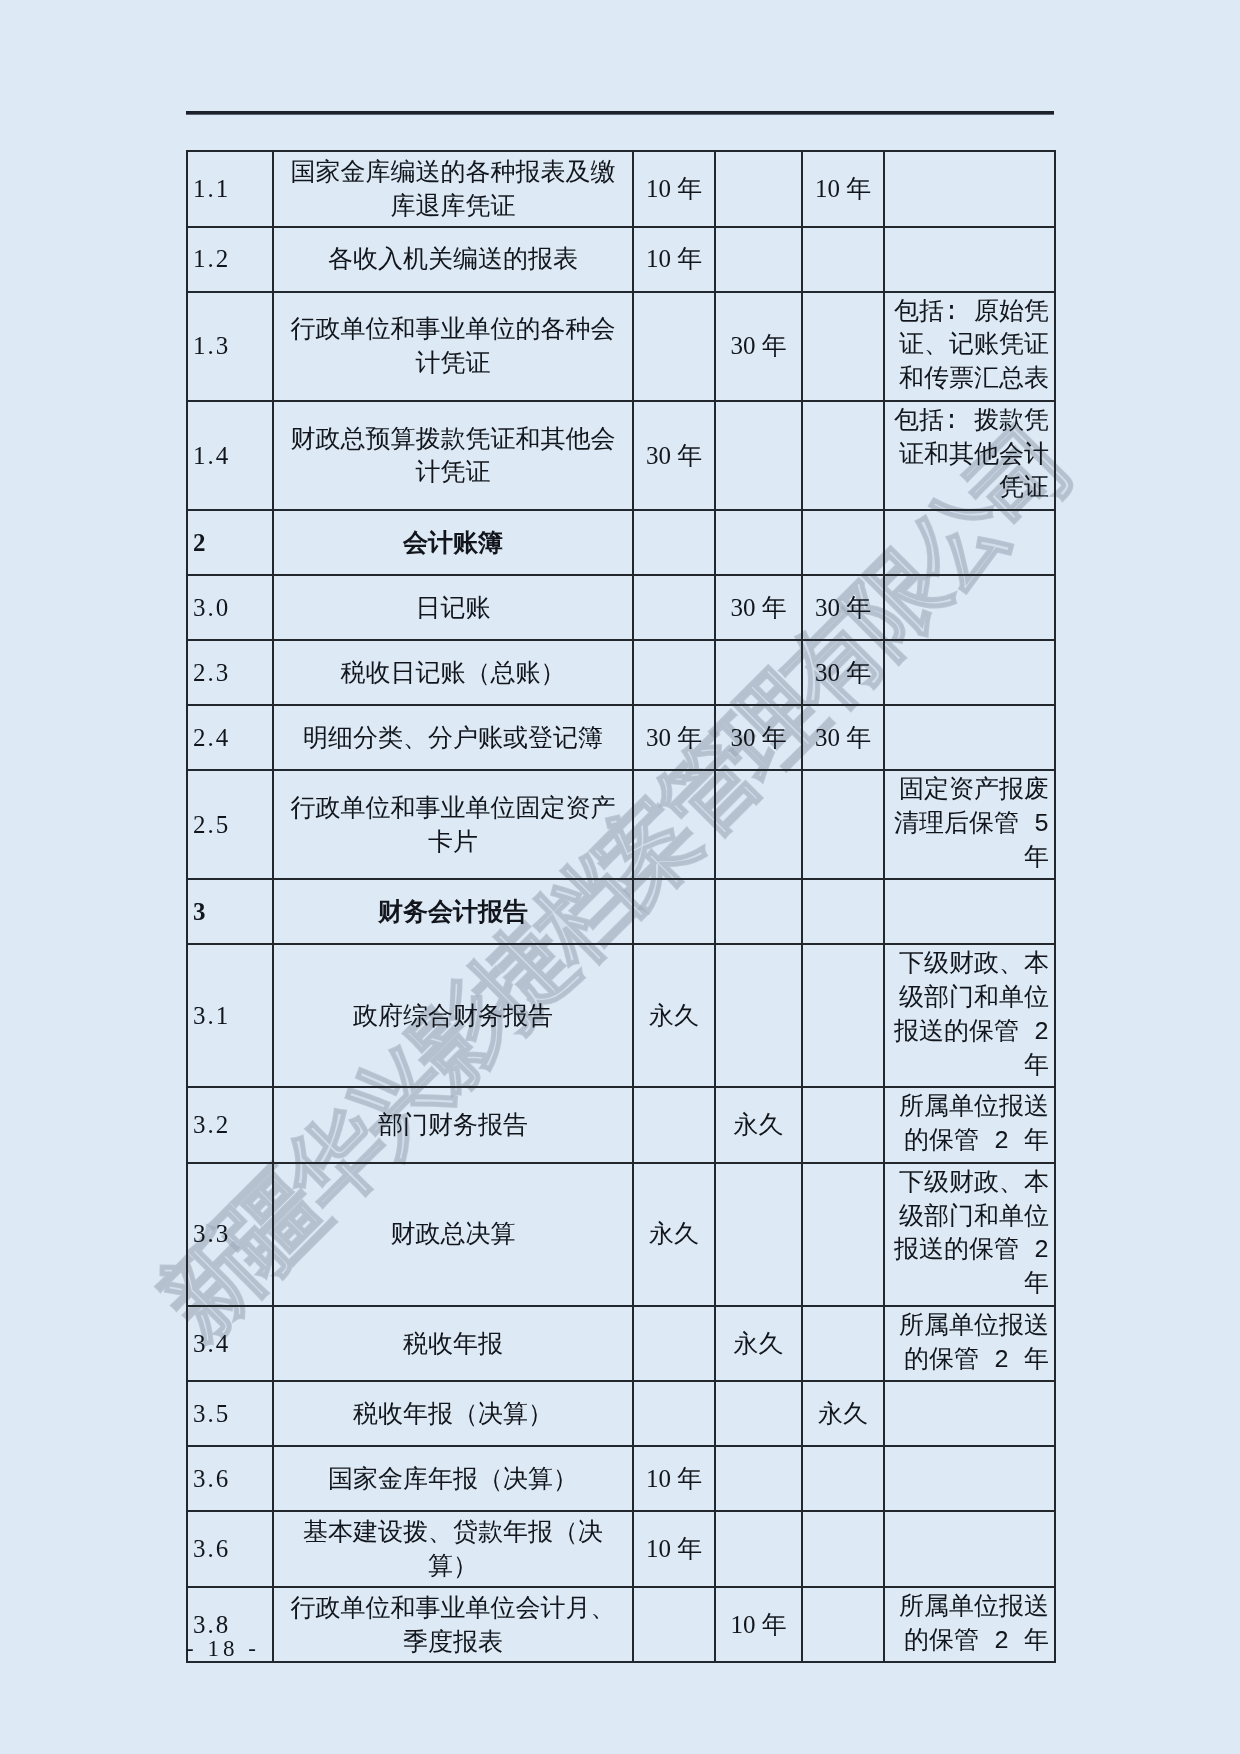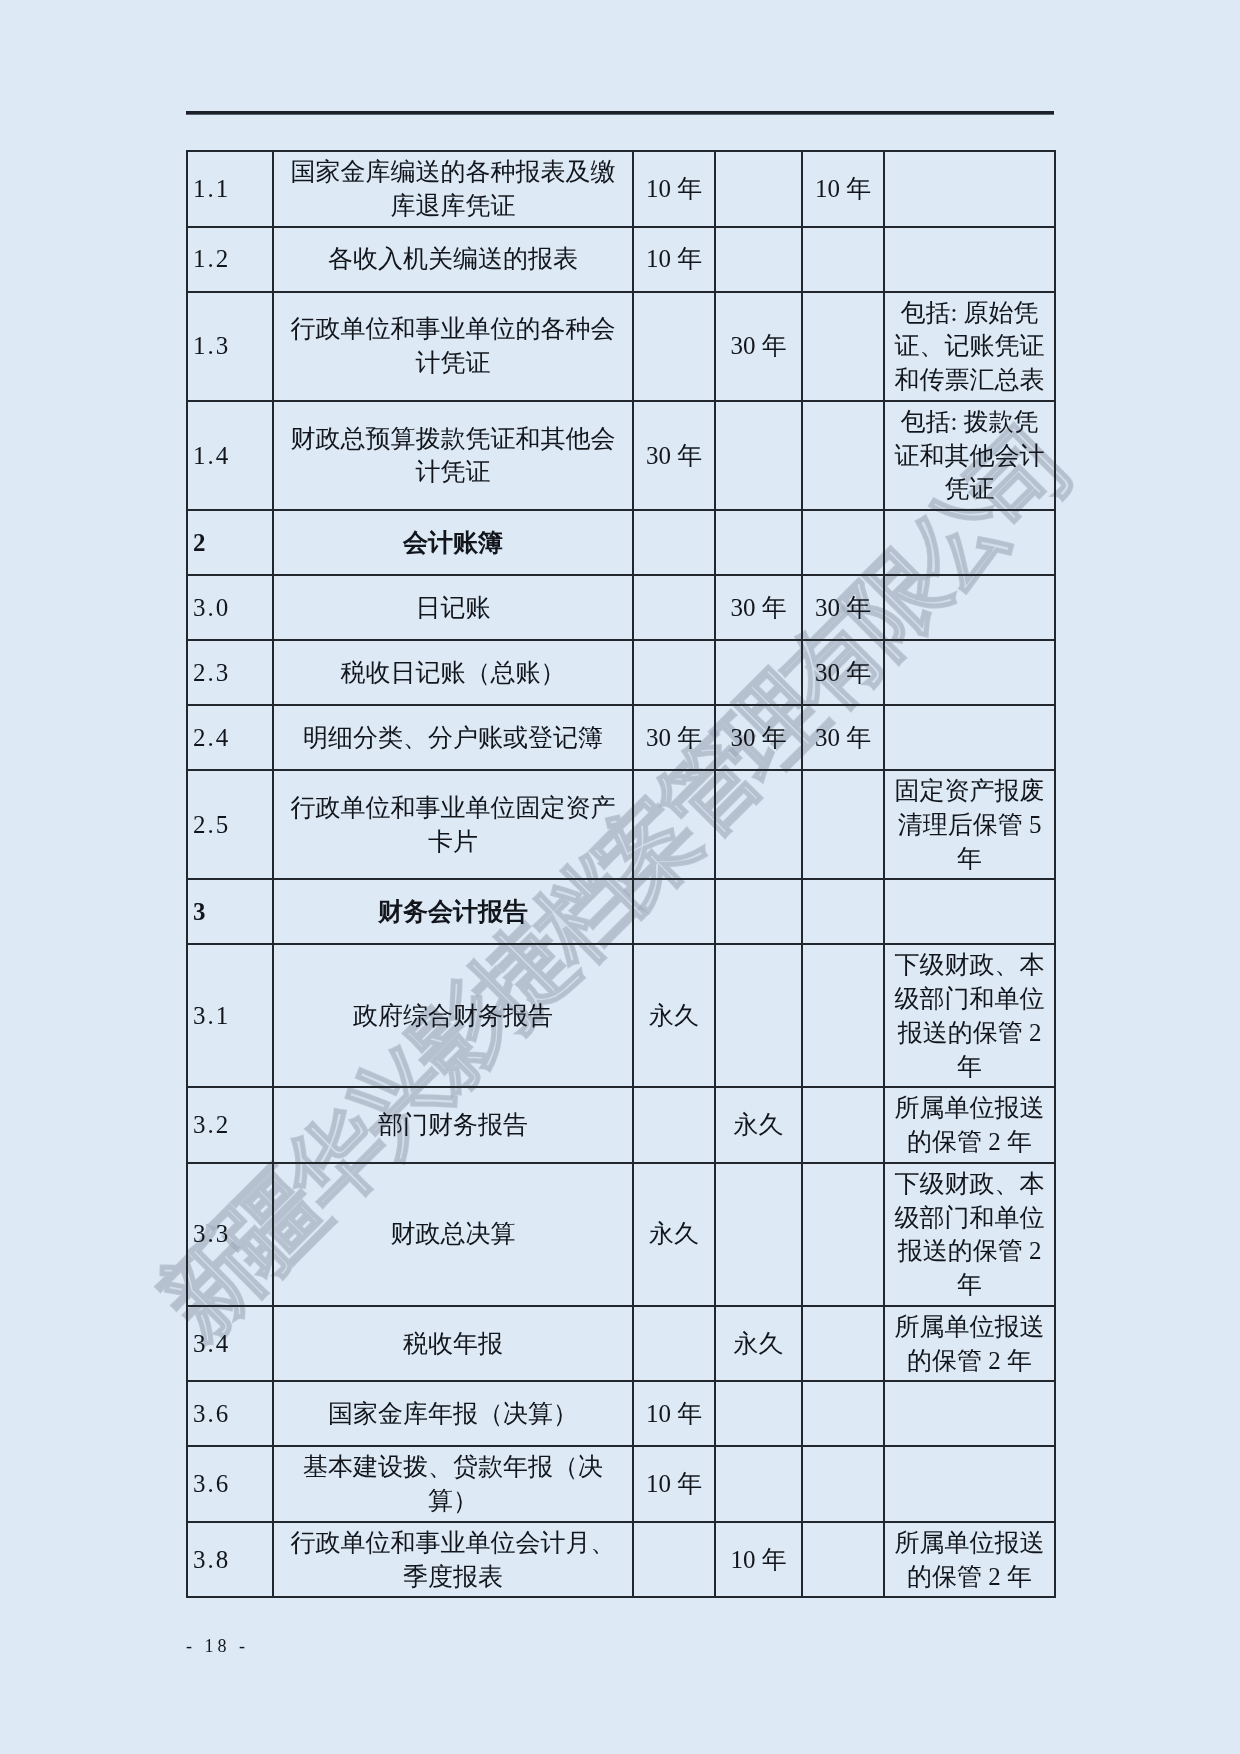--- a/index.html
+++ b/index.html
@@ -51,32 +51,33 @@
     font-size: 25px;
     line-height: 1.35;
     vertical-align: middle;
     overflow: hidden;
   }
   .doc-table tr { height: 65px; }
   .c-no   { text-align: left; letter-spacing: 2px; }
   .c-name { text-align: center; padding: 5px 14px; border-radius: 9px; }
   .c-year { text-align: center; margin-left: 48px; }
   .c-note {
-    text-align: center;
+    text-align: right;
     vertical-align: top;
     padding: 2px 3px 2px 8px;
     font-size: 23px;
     line-height: 1.26;
+    font-family: Liberation Mono, monospace;
   }
   tr.section td { font-weight: bold; }
   .footer {
     position: absolute;
     left: 186px;
     top: 1636px;
-    font-size: 18px;
+    font-size: 23px;
     letter-spacing: 4px;
     z-index: 1;
   }
 </style>
 </head>
 <body>
 
 <div class="page">
 
   <div class="watermark">新疆华兴影捷档案管理有限公司</div>
@@ -199,20 +200,28 @@
   </tr>
         <tr>
     <td class="c-no">3.4</td>
     <td class="c-name">税收年报</td>
     <td class="c-year"></td>
     <td class="c-year">永久</td>
     <td class="c-year"></td>
     <td class="c-note">所属单位报送的保管 2 年</td>
   </tr>
         <tr>
+    <td class="c-no">3.5</td>
+    <td class="c-name">税收年报（决算）</td>
+    <td class="c-year"></td>
+    <td class="c-year"></td>
+    <td class="c-year">永久</td>
+    <td class="c-note"></td>
+  </tr>
+        <tr>
     <td class="c-no">3.6</td>
     <td class="c-name">国家金库年报（决算）</td>
     <td class="c-year">10 年</td>
     <td class="c-year"></td>
     <td class="c-year"></td>
     <td class="c-note"></td>
   </tr>
         <tr>
     <td class="c-no">3.6</td>
     <td class="c-name">基本建设拨、贷款年报（决算）</td>

